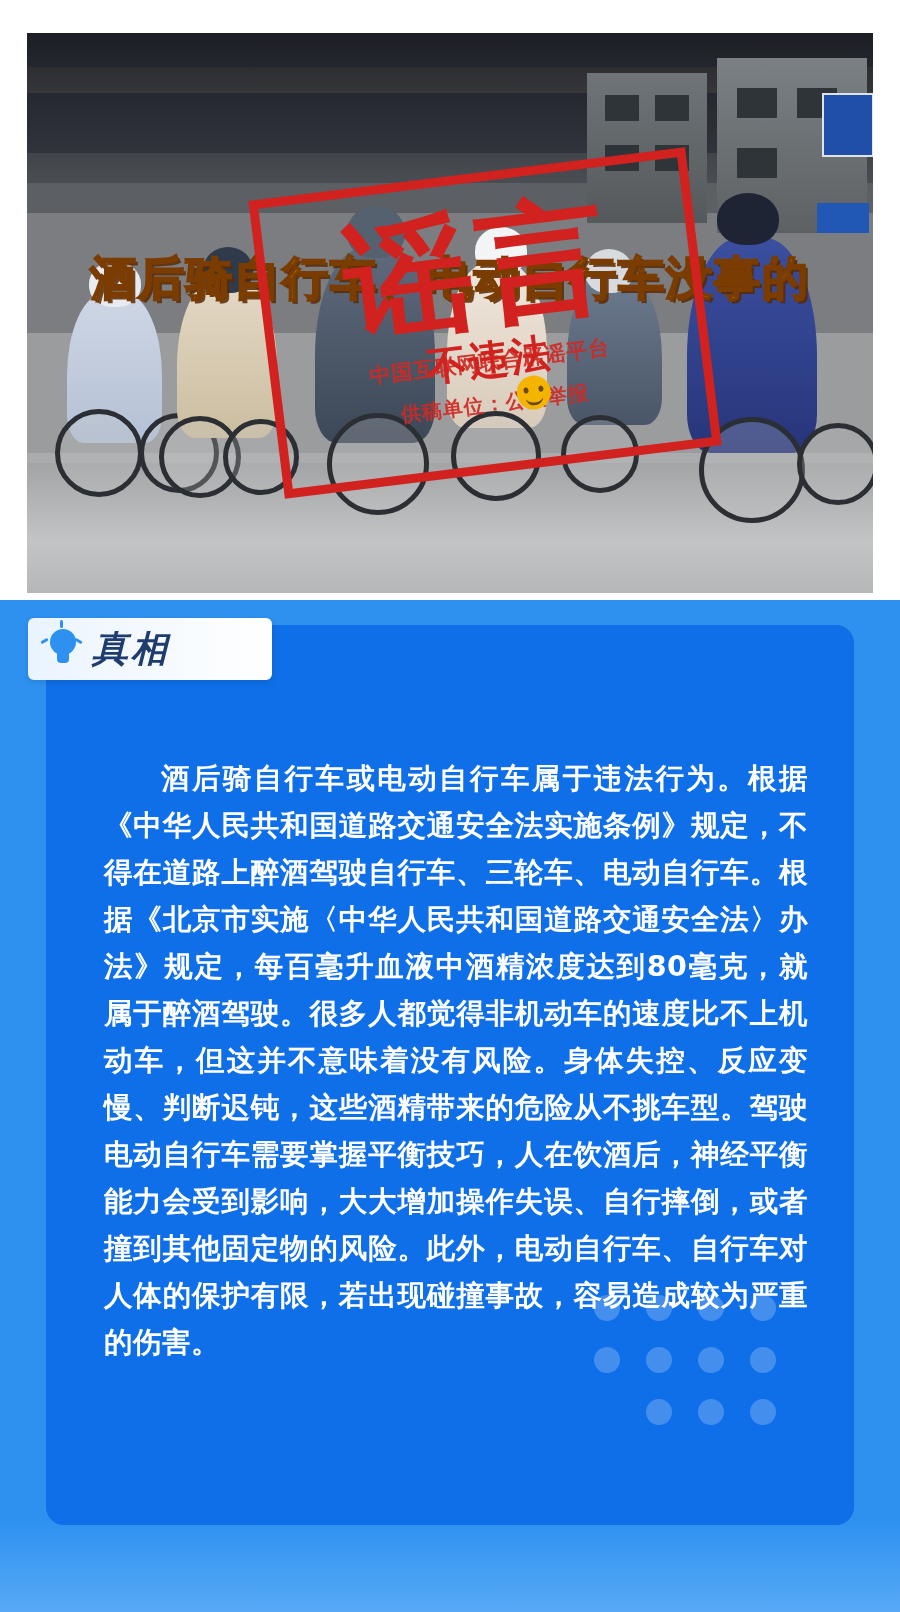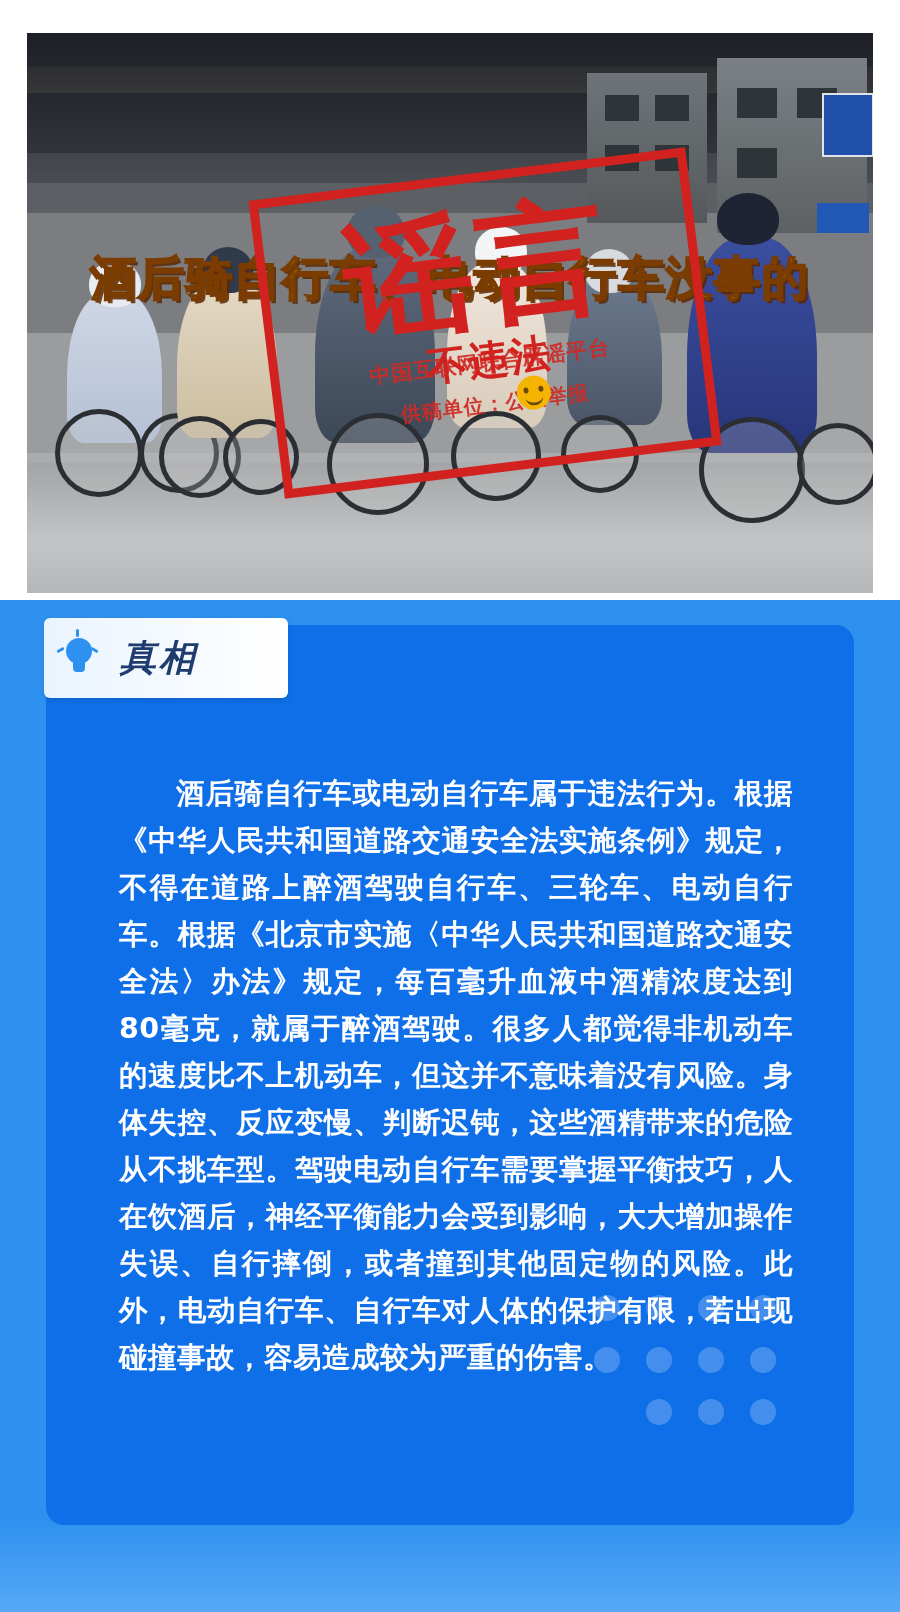--- a/index.html
+++ b/index.html
@@ -236,31 +236,30 @@
     position: absolute;
     width: 26px; height: 26px;
     border-radius: 50%;
     background: #ffffff;
   }
 
   .truth-tab {
     position: absolute;
     left: 28px;
     top: 18px;
-    height: 80px;
+    height: 62px;
     min-width: 200px;
     padding: 0 26px 0 18px;
     background: linear-gradient(to right, #eaf4fe, #ffffff);
     border-radius: 6px 6px 6px 6px;
     display: flex;
     align-items: center;
-    gap: 24px;
+    gap: 12px;
     box-shadow: 0 2px 6px rgba(0,0,0,.12);
     z-index: 5;
-    margin-left: 16px;
   }
   .bulb {
     position: relative;
     width: 34px;
     height: 40px;
   }
   .bulb .glass {
     position: absolute;
     left: 4px; top: 0;
     width: 26px; height: 26px;
@@ -295,21 +294,21 @@
     top: 130px;
     color: #ffffff;
     font-size: 28.5px;
     line-height: 47px;
     letter-spacing: .5px;
     font-weight: bold;
     text-align: justify;
     font-family: "DejaVu Sans", "Liberation Sans", sans-serif;
   }
   .card-body p {
-    margin: 15px;
+    margin: 0;
     text-indent: 2em;
   }
   .source {
     position: absolute;
     right: 48px;
     top: 735px;
     font-size: 27px;
     font-weight: bold;
     color: #ffe400;
     letter-spacing: 1px;

